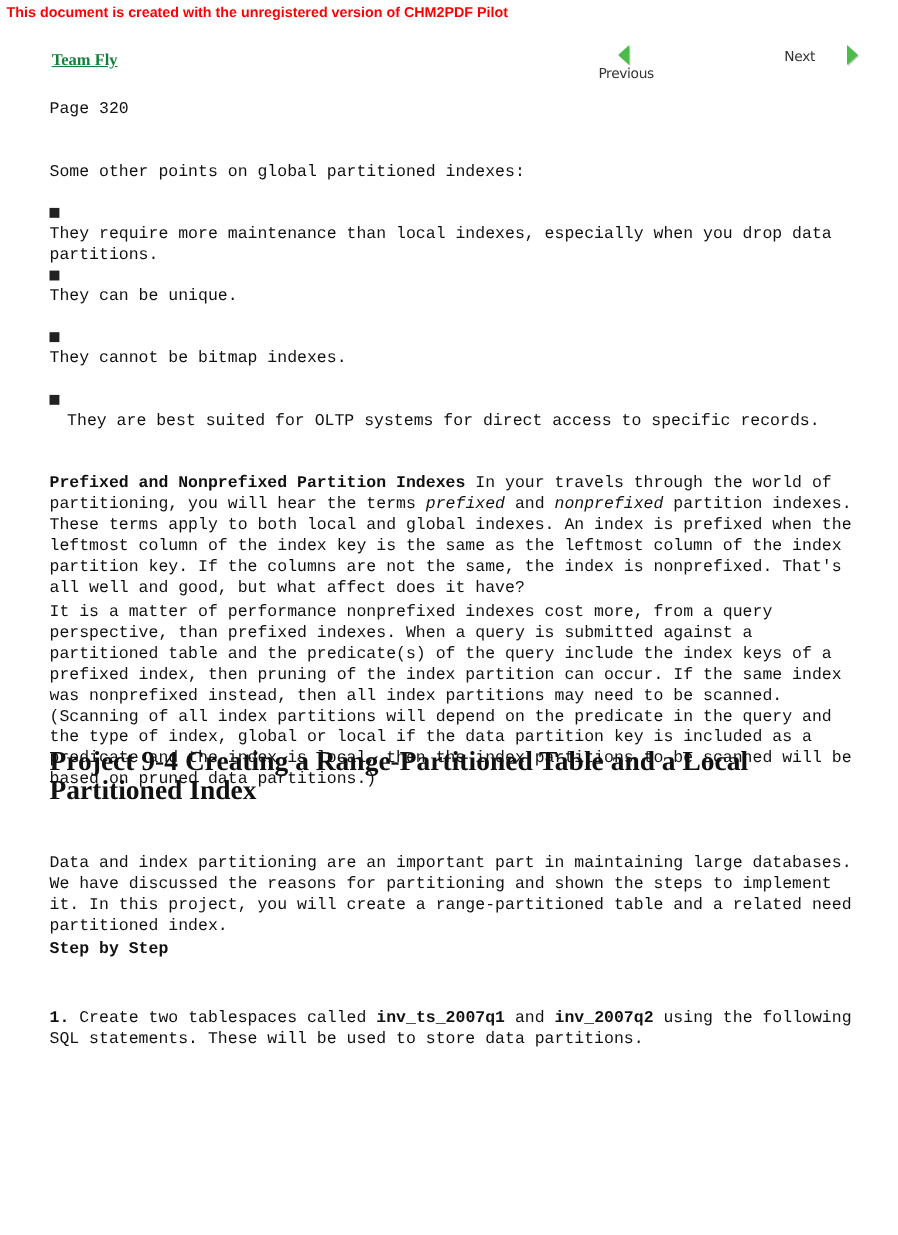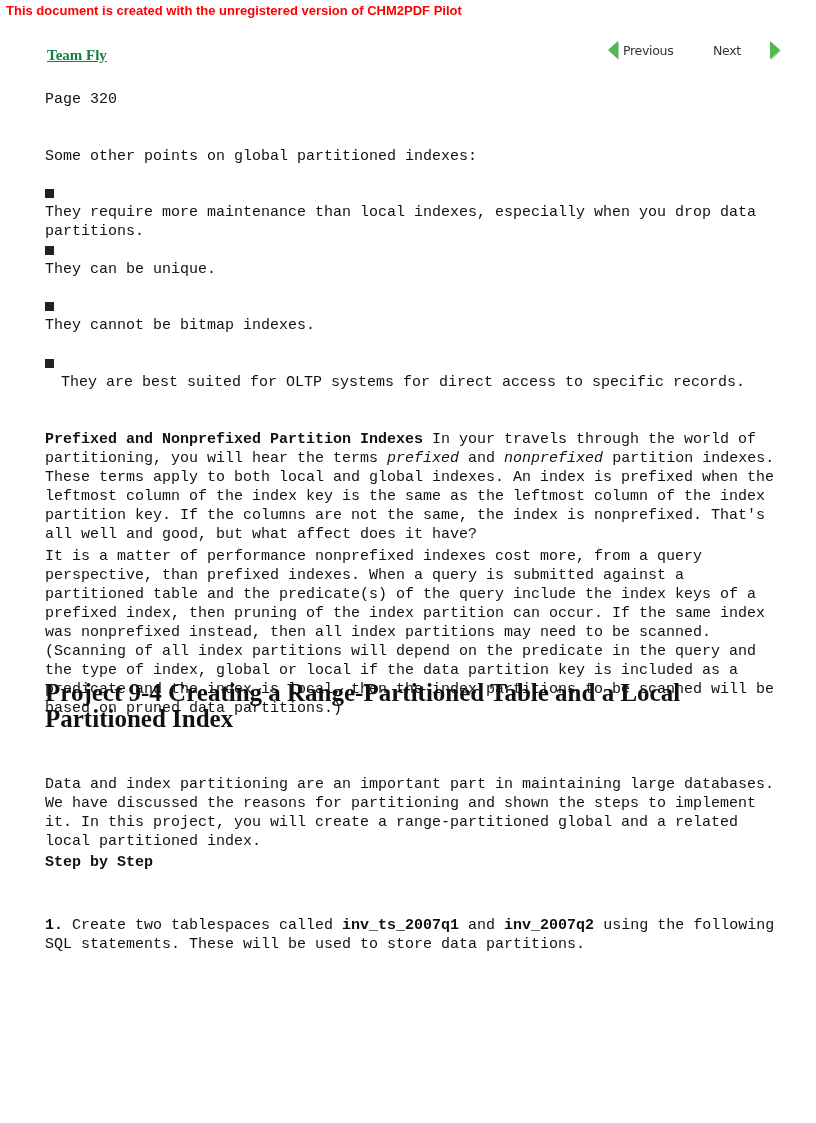--- a/index.html
+++ b/index.html
@@ -4,21 +4,21 @@
   <style>
     html, body { margin: 0; padding: 0; background: #ffffff; }
     body { width: 816px; height: 1123px; position: relative; overflow: hidden;
            font-family: "Liberation Serif", "DejaVu Serif", serif; color: #111111; }
     .watermark { position: absolute; left: 6px; top: 3px; font-family: "Liberation Sans", "DejaVu Sans", sans-serif;
                  font-weight: bold; font-size: 13px; color: #ff0000; white-space: nowrap; }
     .teamfly { position: absolute; left: 47px; top: 47px; font-family: "Liberation Serif", serif; font-weight: bold;
                font-size: 15px; color: #15803d; text-decoration: underline; cursor: pointer; }
     .nav { position: absolute; top: 41px; display: flex; align-items: center; cursor: pointer;
            font-family: "DejaVu Sans", "Liberation Sans", sans-serif; font-size: 12.5px; color: #333; letter-spacing: -0.3px; }
-    .nav.prev { left: 608px; }
+    .nav.prev { left: 544px; flex-direction: column; }
     .nav.next { left: 713px; gap: 19px; }
     .arrow-left { width: 0; height: 0; border-top: 9px solid transparent; border-bottom: 9px solid transparent;
                   border-right: 10px solid #4cbb4c; margin-right: 5px; filter: drop-shadow(1px 1px 0 #b8c8b8); }
     .arrow-right { width: 0; height: 0; border-top: 9px solid transparent; border-bottom: 9px solid transparent;
                    border-left: 10px solid #4cbb4c; margin-left: 10px; filter: drop-shadow(1px 1px 0 #b8c8b8); }
     .t { position: absolute; left: 45px; font-size: 15px; line-height: 19px; width: 735px; font-family: Liberation Mono, monospace; }
     .bullet { position: absolute; left: 45px; width: 9px; height: 9px; background: #222; }
     .h2 { position: absolute; left: 45px; top: 680px; width: 740px; font-size: 25px; line-height: 26px; font-weight: bold; }
     b { font-weight: bold; }
     i { font-style: italic; }
@@ -54,17 +54,17 @@
 
 <div class="bullet" style="top:359px;"></div>
 <div class="t" style="top:373px;margin-left:16px;">They are best suited for OLTP systems for direct access to specific records.</div>
 
 <div class="t" style="top:430px;"><b>Prefixed and Nonprefixed Partition Indexes</b><span> In your travels through the world of partitioning, you will hear the terms </span><i>prefixed</i><span> and </span><i>nonprefixed</i><span> partition indexes. These terms apply to both local and global indexes. An index is prefixed when the leftmost column of the index key is the same as the leftmost column of the index partition key. If the columns are not the same, the index is nonprefixed. That's all well and good, but what affect does it have?</span></div>
 
 <div class="t" style="top:547px;">It is a matter of performance nonprefixed indexes cost more, from a query perspective, than prefixed indexes. When a query is submitted against a partitioned table and the predicate(s) of the query include the index keys of a prefixed index, then pruning of the index partition can occur. If the same index was nonprefixed instead, then all index partitions may need to be scanned. (Scanning of all index partitions will depend on the predicate in the query and the type of index, global or local if the data partition key is included as a predicate and the index is local, then the index partitions to be scanned will be based on pruned data partitions.)</div>
 
 <div class="h2">Project 9-4 Creating a Range-Partitioned Table and a Local Partitioned Index</div>
 
-<div class="t" style="top:775px;">Data and index partitioning are an important part in maintaining large databases. We have discussed the reasons for partitioning and shown the steps to implement it. In this project, you will create a range-partitioned global and a related local partitioned index.</div>
+<div class="t" style="top:775px;">Data and index partitioning are an important part in maintaining large databases. We have discussed the reasons for partitioning and shown the steps to implement it. In this project, you will create a range-partitioned table and a related need partitioned index.</div>
 
 <div class="t" style="top:853px; font-weight:bold;">Step by Step</div>
 
 <div class="t" style="top:916px;"><b>1.</b><span> Create two tablespaces called </span><b>inv_ts_2007q1</b><span> and </span><b>inv_2007q2</b><span> using the following SQL statements. These will be used to store data partitions.</span></div>
 
 </body></html>

